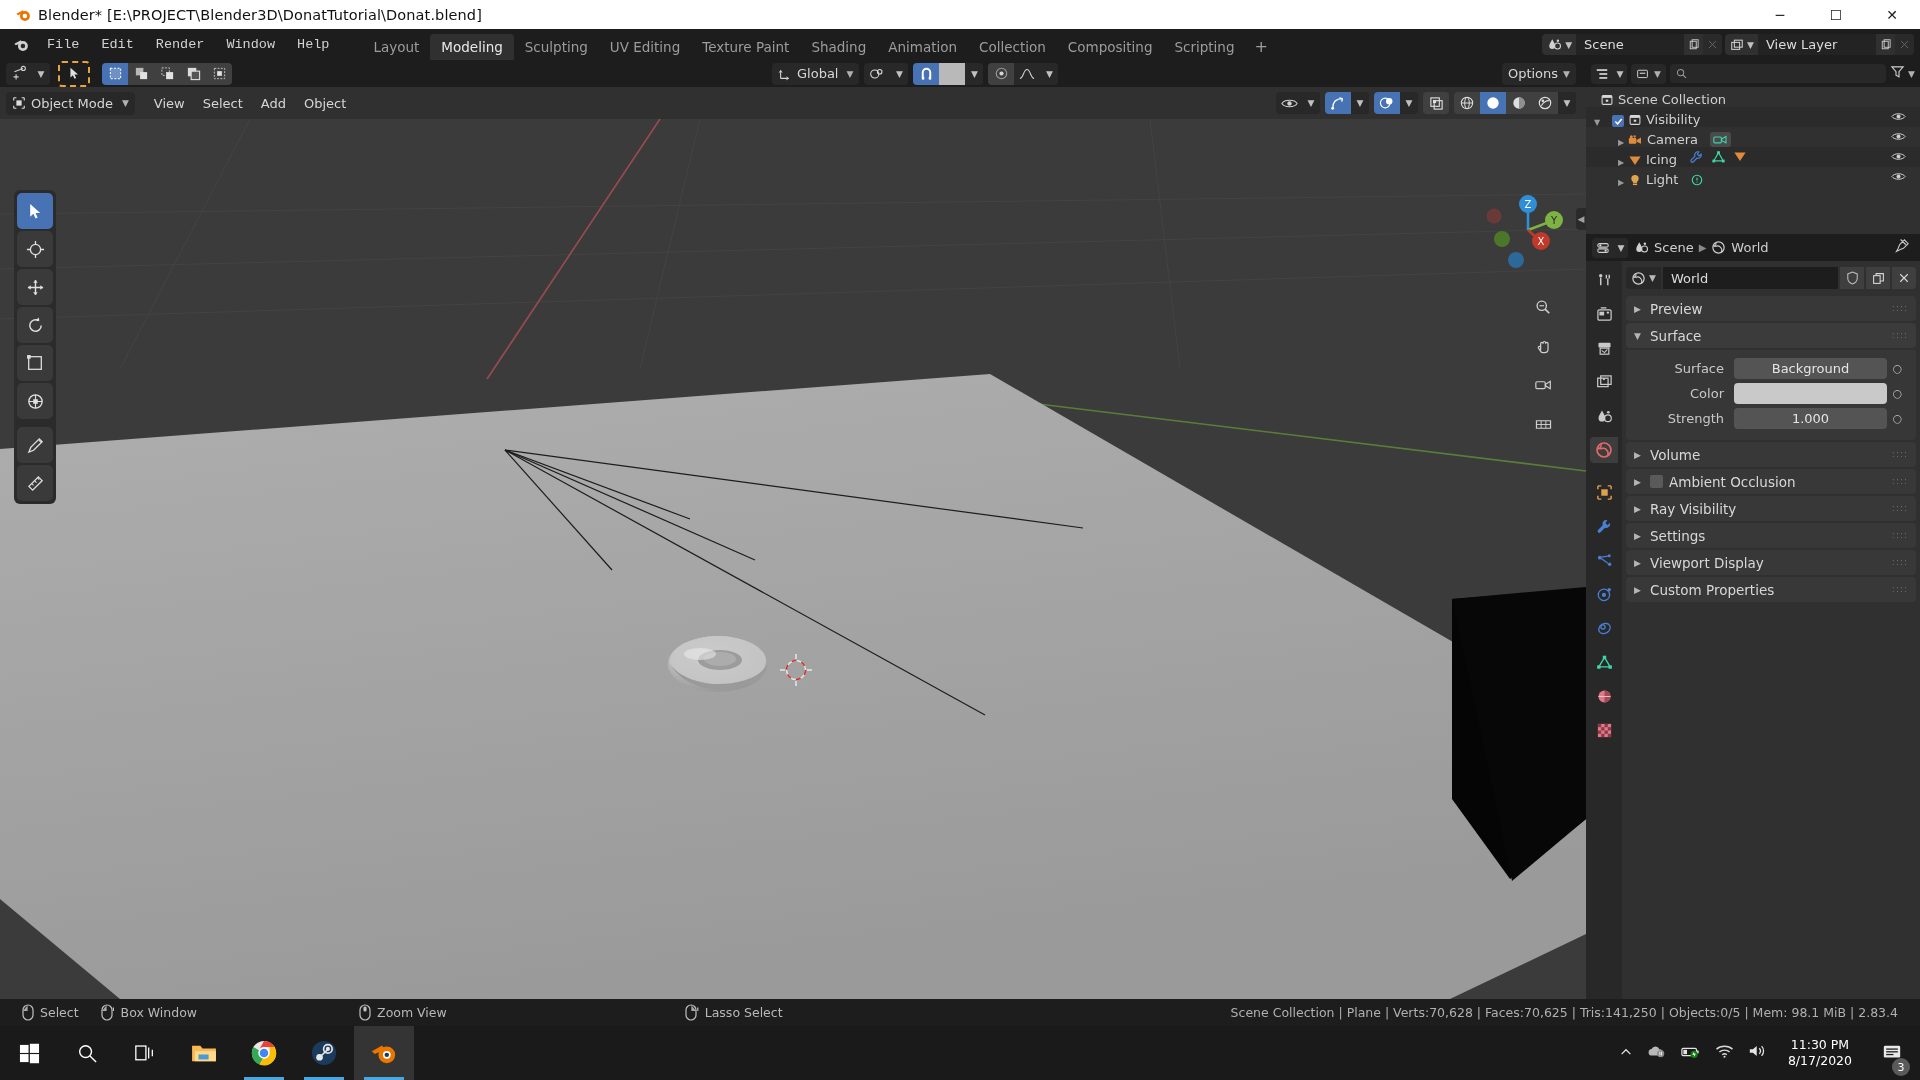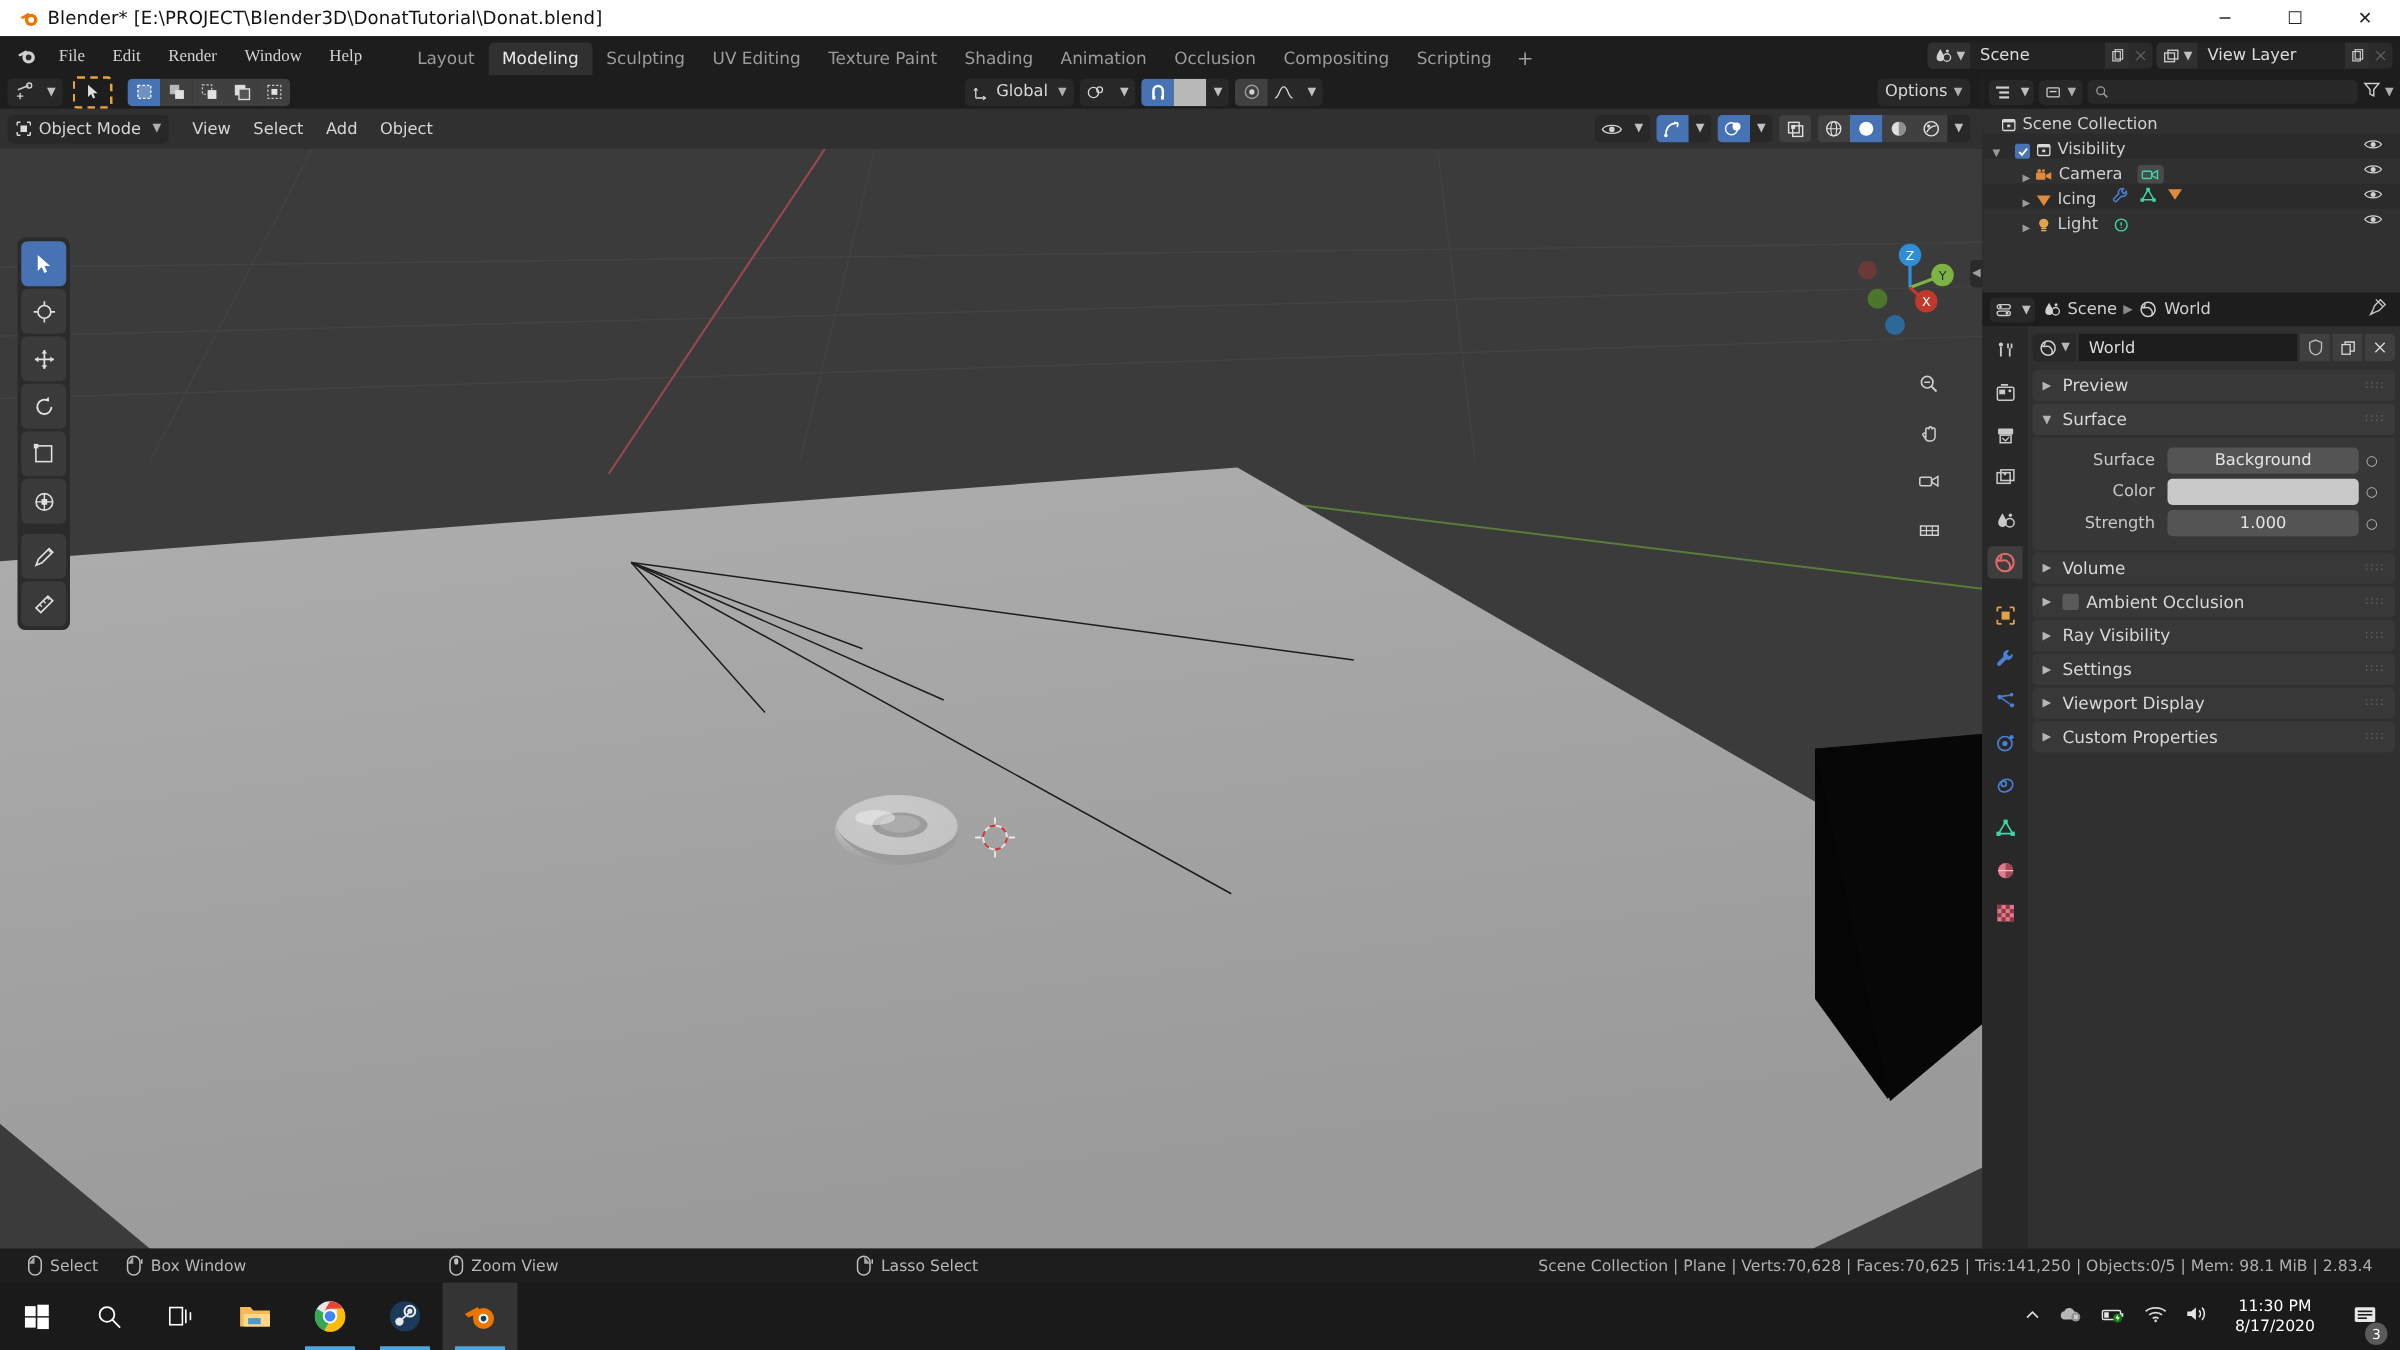--- a/index.html
+++ b/index.html
@@ -22,21 +22,21 @@
   #titlebar .tb-btn { width: 56px; height: 29px; display: flex; align-items: center; justify-content: center; color: #222; font-size: 14px; }
 
   
   #topbar {
     position: absolute; left: 0; top: 29px; width: 1920px; height: 31px;
     background: #1d1d1d; display: flex; align-items: center;
   }
   .blogo { width: 30px; display: flex; justify-content: center; align-items: center; margin-left: 6px; }
   .menu-item {
     font-size: 13.5px; color: #d2d2d2; padding: 4px 10px; border-radius: 3px; margin: 0 1px;
-    font-family: Liberation Serif, serif; white-space: nowrap;
+    font-family: Liberation Mono, monospace; white-space: nowrap;
   }
   #ws-tabs { display: flex; align-items: flex-end; height: 31px; margin-left: 22px; }
   .ws-tab {
     font-size: 13.5px; color: #9c9c9c; padding: 5px 11px 6px; white-space: nowrap;
     border-radius: 4px 4px 0 0; position: relative; top: 1px;
   }
   .ws-tab.active { background: #303030; color: #e8e8e8; }
   .ws-plus { color: #9c9c9c; font-size: 16px; padding: 3px 9px 5px; position: relative; top: 1px; }
   #topbar-right { margin-left: auto; display: flex; align-items: center; padding-right: 6px; gap: 3px; }
   .tb-field {
@@ -203,21 +203,21 @@
   <div class="menu-item">Help</div>
 
   <div id="ws-tabs">
     <div class="ws-tab">Layout</div>
     <div class="ws-tab active">Modeling</div>
     <div class="ws-tab">Sculpting</div>
     <div class="ws-tab">UV Editing</div>
     <div class="ws-tab">Texture Paint</div>
     <div class="ws-tab">Shading</div>
     <div class="ws-tab">Animation</div>
-    <div class="ws-tab">Occlusion</div>
+    <div class="ws-tab">Collection</div>
     <div class="ws-tab">Compositing</div>
     <div class="ws-tab">Scripting</div>
     <div class="ws-plus">+</div>
   </div>
 
   <div id="topbar-right">
     <div class="tb-field">
       <div class="tb-dd">
         <svg width="15" height="15" viewBox="0 0 20 20">
             <path d="M7 3 C5 7 3 9 3 12 a4 4 0 0 0 8 0 c0-3-2-5-4-9z" fill="#d0d0d0"></path>

